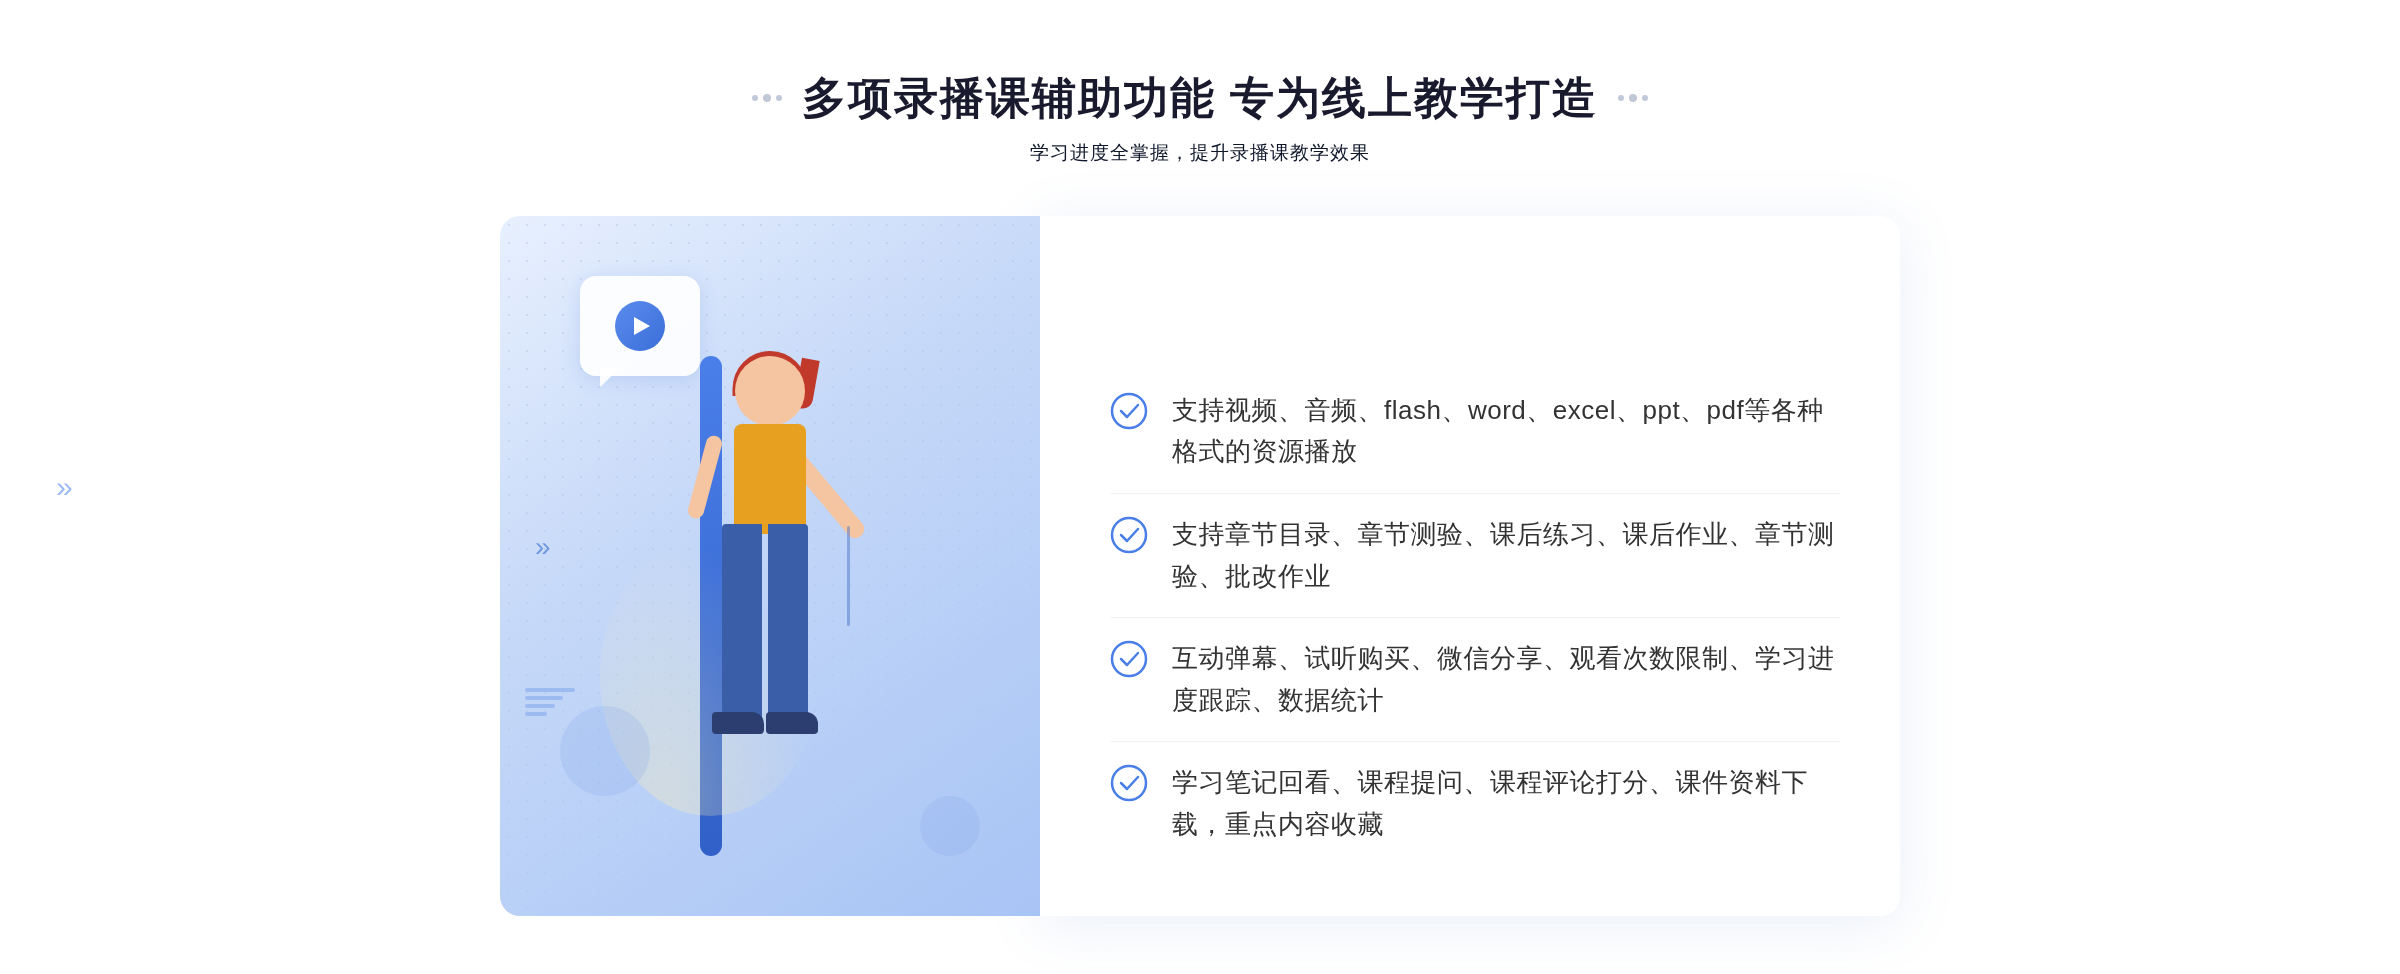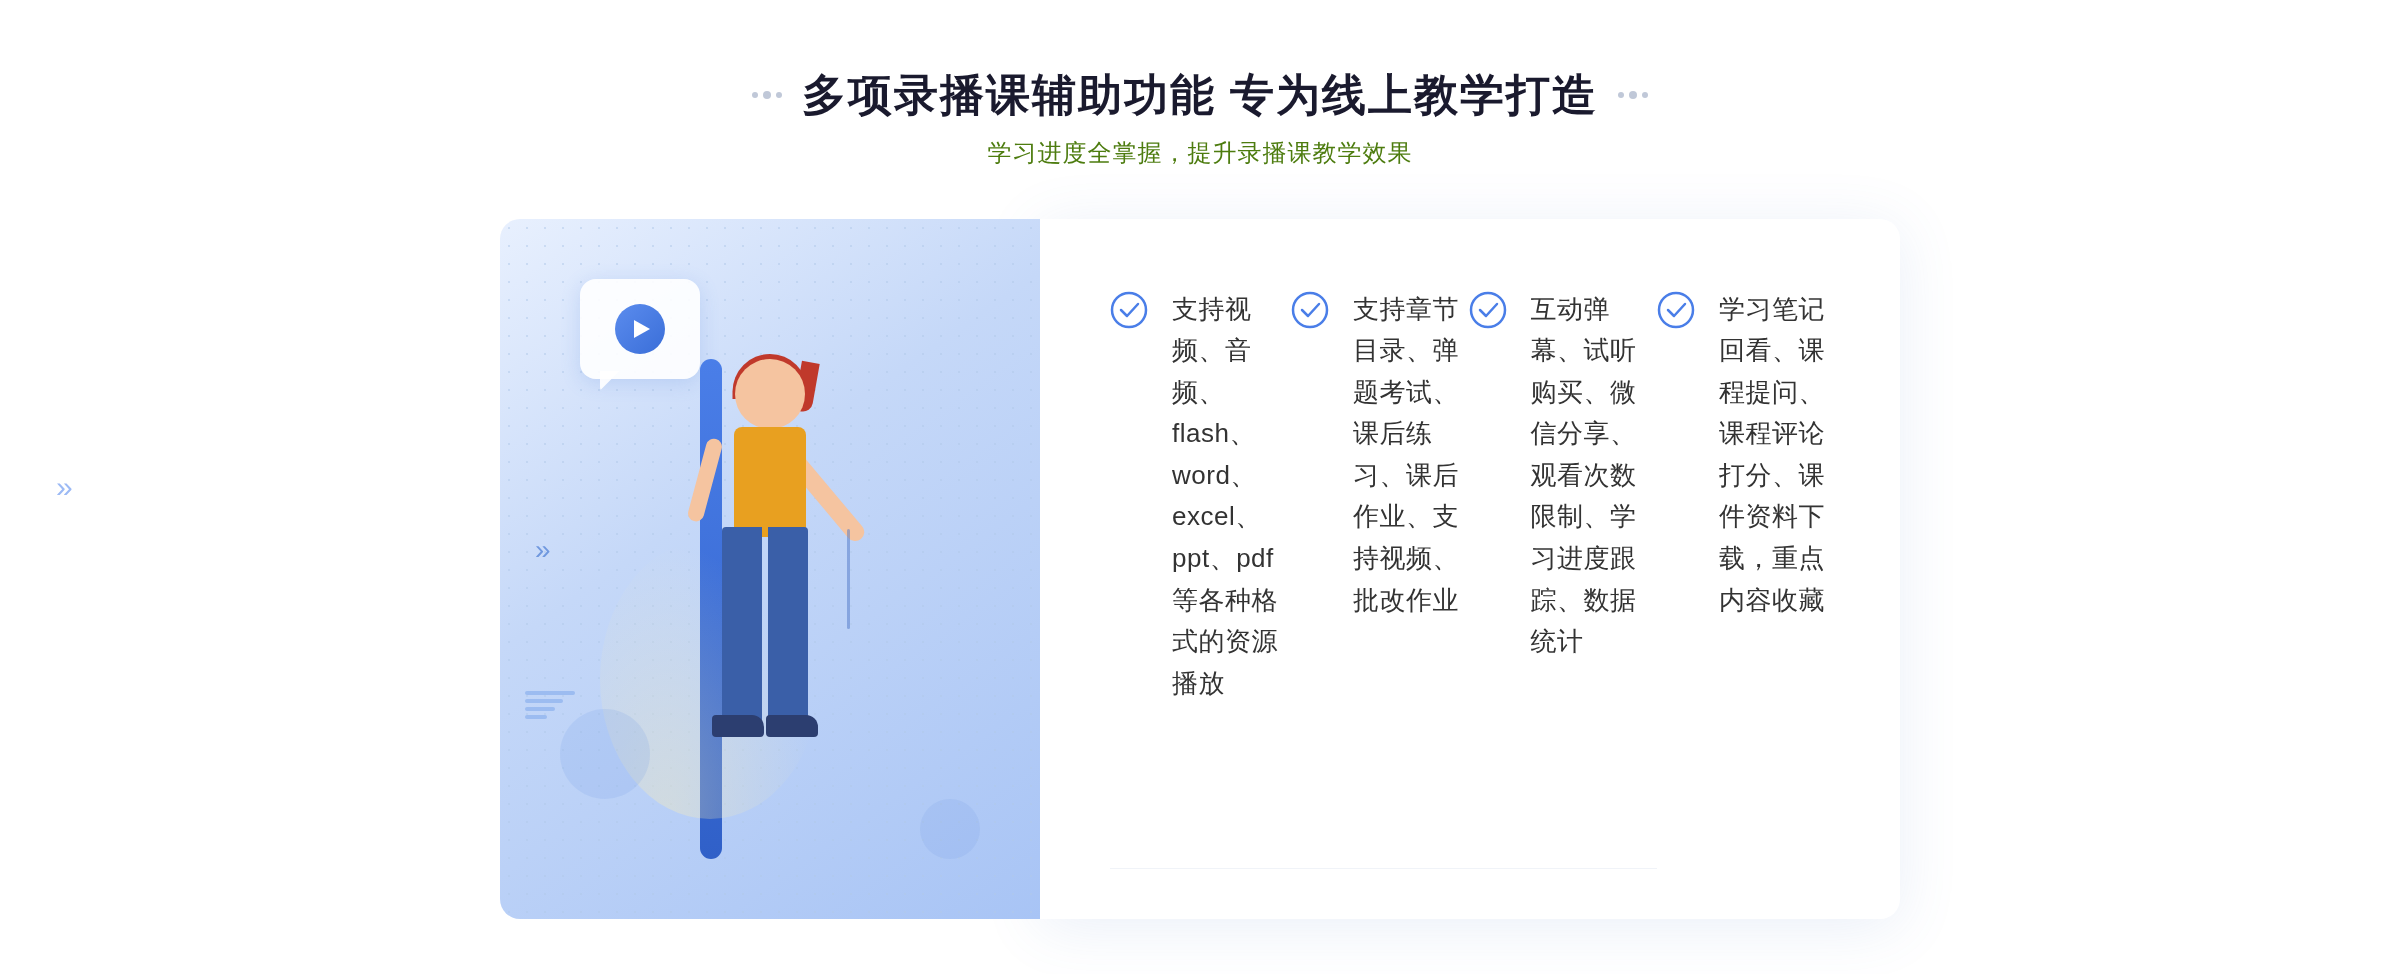--- a/index.html
+++ b/index.html
@@ -63,22 +63,22 @@
     }
 
     .main-title {
       font-size: 44px;
       font-weight: 700;
       color: #1a1a2e;
       letter-spacing: 2px;
     }
 
     .subtitle {
-      font-size: 24px;
-      color: #4d7c0f;
+      font-size: 19px;
+      color: #0f172a;
       margin-top: 12px;
       letter-spacing: 1px;
     }
 
     
     .content-area {
       display: flex;
       width: 1400px;
       gap: 0;
       align-items: stretch;
@@ -367,21 +367,21 @@
     }
 
     
     .right-panel {
       flex: 1;
       background: #fff;
       border-radius: 0 20px 20px 0;
       box-shadow: 0 8px 60px rgba(80,120,200,0.12);
       padding: 50px 60px 50px 70px;
       display: flex;
-      flex-direction: row;
+      flex-direction: column;
       justify-content: flex-end;
     }
 
     .feature-item {
       display: flex;
       align-items: flex-start;
       gap: 24px;
       padding: 20px 0;
       border-bottom: 1px solid #f0f3f8;
     }
@@ -503,21 +503,21 @@
         <span class="feature-text">支持视频、音频、flash、word、excel、ppt、pdf等各种格式的资源播放</span>
       </div>
 
       <div class="feature-item">
         <div class="check-icon">
           <svg viewBox="0 0 38 38" fill="none" xmlns="http://www.w3.org/2000/svg">
             <circle cx="19" cy="19" r="17" stroke="#4a7ee8" stroke-width="2.5"></circle>
             <polyline points="11,19 17,25 28,13" stroke="#4a7ee8" stroke-width="2.5" stroke-linecap="round" stroke-linejoin="round" fill="none"></polyline>
           </svg>
         </div>
-        <span class="feature-text">支持章节目录、弹题考试、课后练习、课后作业、支持视频、批改作业</span>
+        <span class="feature-text">支持章节目录、章节测验、课后练习、课后作业、章节测验、批改作业</span>
       </div>
 
       <div class="feature-item">
         <div class="check-icon">
           <svg viewBox="0 0 38 38" fill="none" xmlns="http://www.w3.org/2000/svg">
             <circle cx="19" cy="19" r="17" stroke="#4a7ee8" stroke-width="2.5"></circle>
             <polyline points="11,19 17,25 28,13" stroke="#4a7ee8" stroke-width="2.5" stroke-linecap="round" stroke-linejoin="round" fill="none"></polyline>
           </svg>
         </div>
         <span class="feature-text">互动弹幕、试听购买、微信分享、观看次数限制、学习进度跟踪、数据统计</span>

